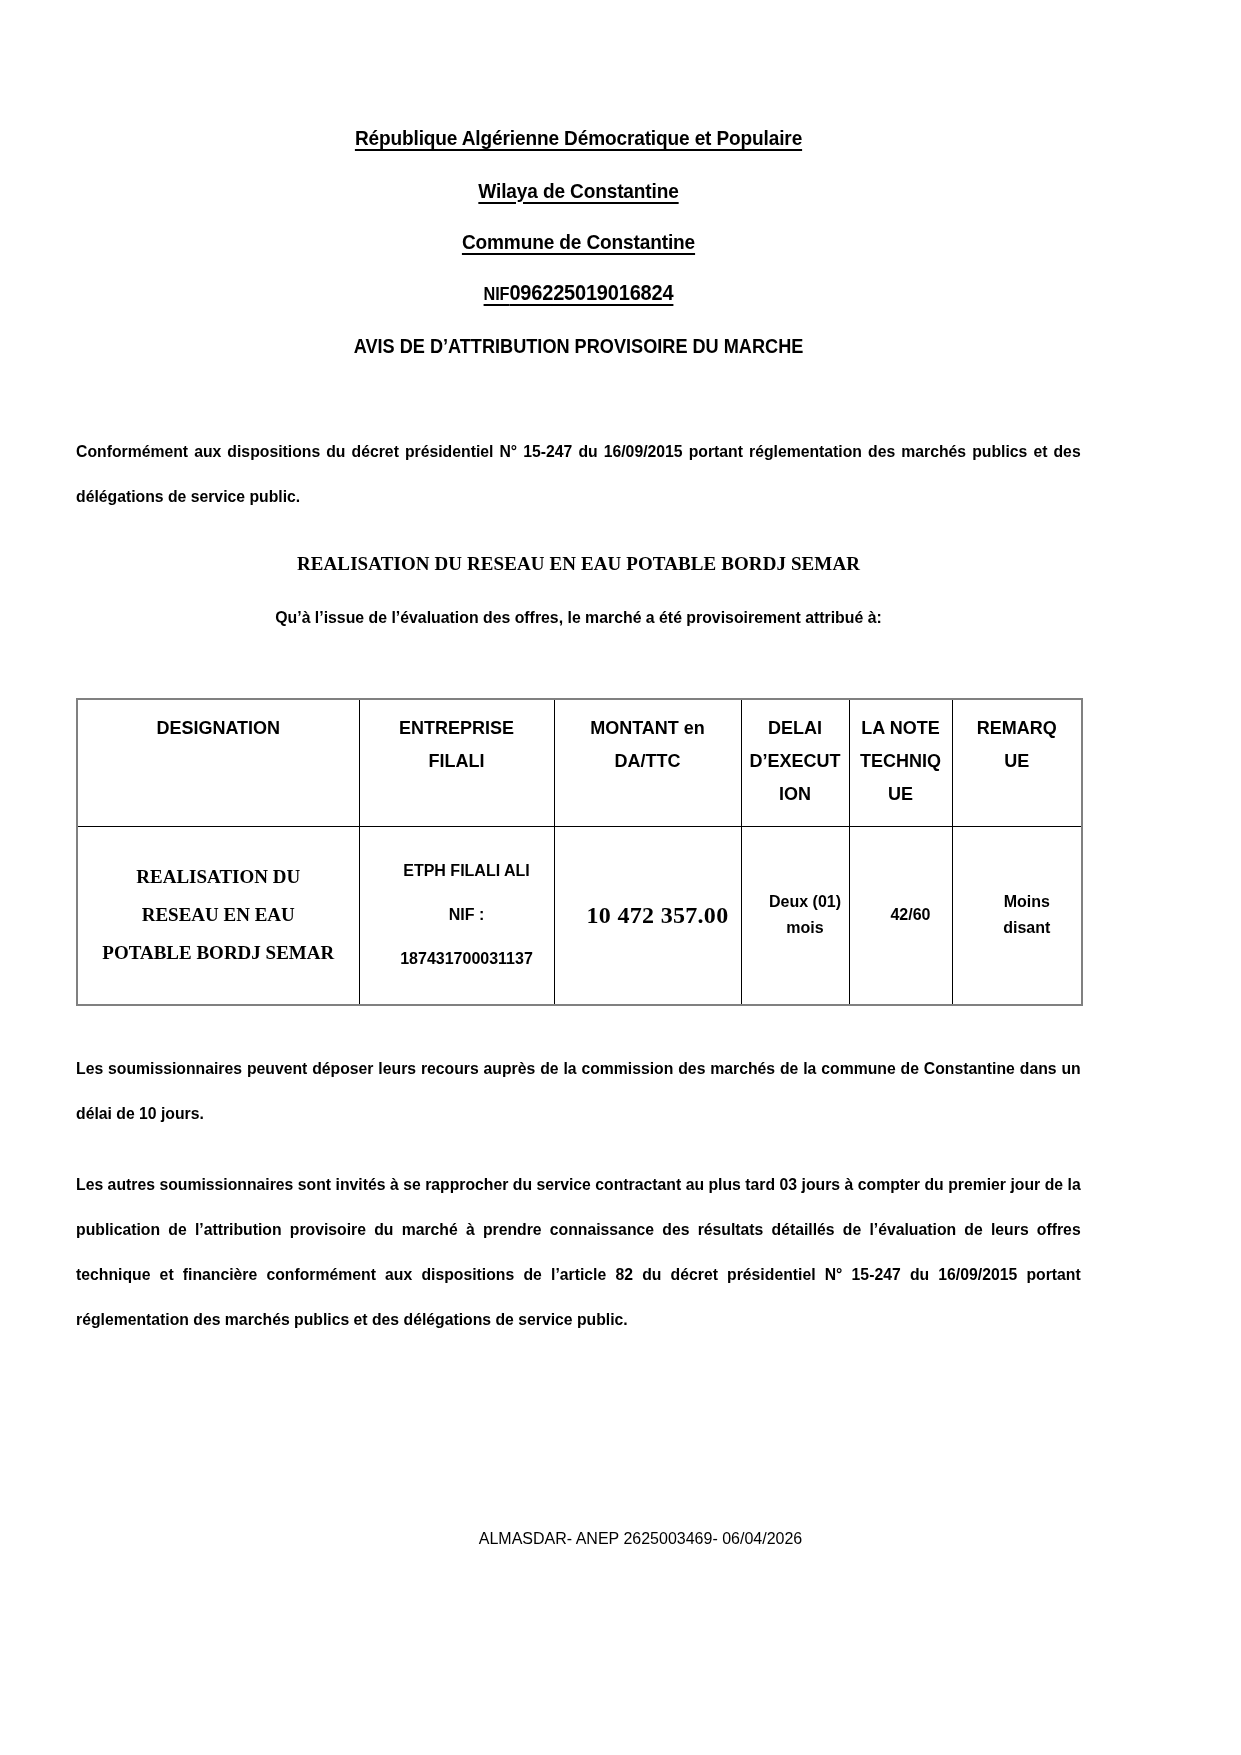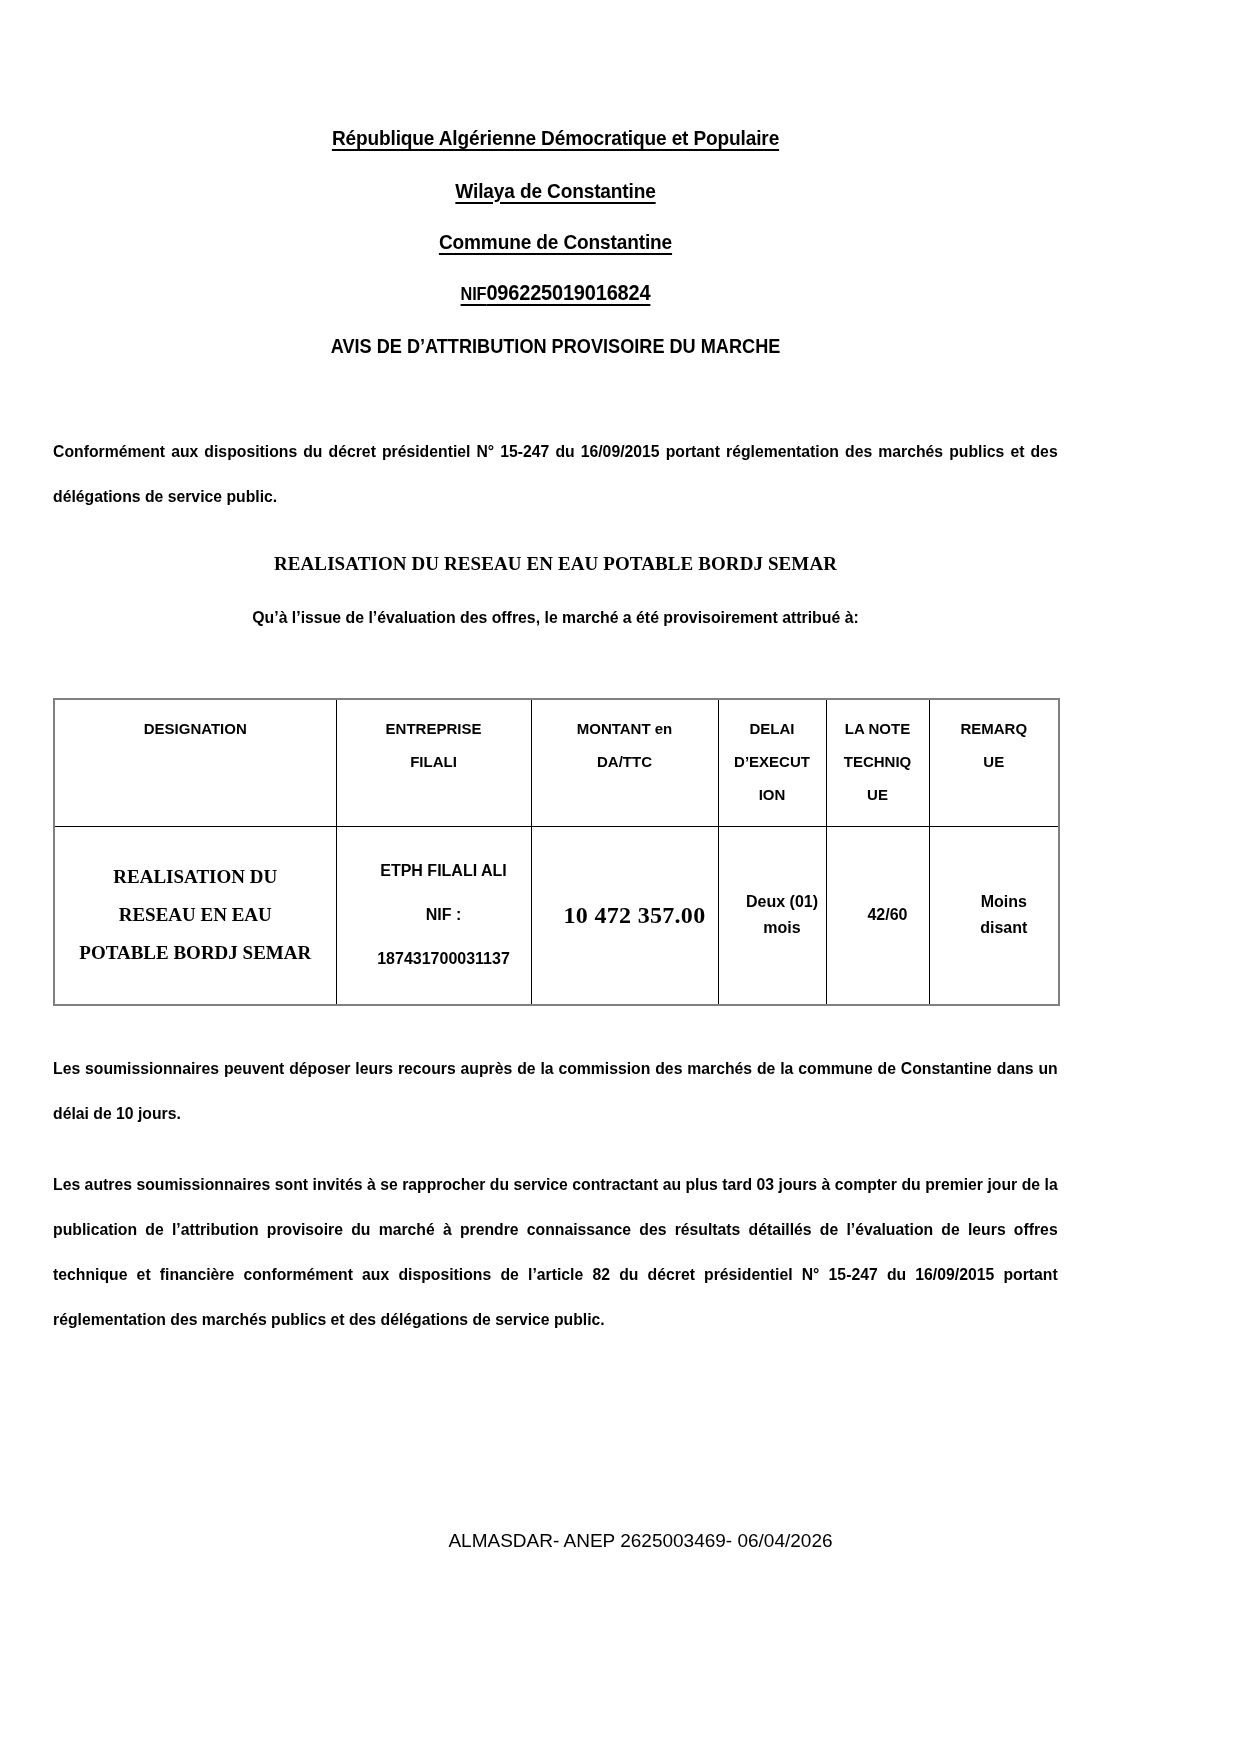--- a/index.html
+++ b/index.html
@@ -18,21 +18,21 @@
   .page {
     position: relative;
     width: 1241px;
     height: 1755px;
     box-sizing: border-box;
     padding: 0;
     overflow: hidden;
   }
   .content {
     position: absolute;
-    left: 53px;
+    left: 76px;
     top: 0;
     width: 1005px;
   }
 
   
   .heading-block {
     padding-top: 128px;
     text-align: center;
   }
   .head-line {
@@ -137,21 +137,21 @@
   table.attrib td {
     border: 1px solid #000000;
     vertical-align: middle;
     text-align: center;
     padding: 0 4px;
     font-family: "Liberation Sans", sans-serif;
     font-weight: bold;
     color: #000;
   }
   table.attrib tr.head-row td {
-    font-size: 15px;
+    font-size: 18px;
     line-height: 33px;
     height: 114px;
     vertical-align: top;
     padding-top: 12px;
     margin-top: 8px;
   }
   table.attrib tr.data-row td {
     height: 177px;
     font-size: 16px;
     line-height: 38px;
@@ -192,21 +192,21 @@
 
   
   .footer-line {
     position: absolute;
     left: 0;
     right: 0;
     top: 1530px;
     text-align: center;
     font-family: "Liberation Sans", sans-serif;
     font-weight: normal;
-    font-size: 19px;
+    font-size: 16px;
     color: #000;
     margin-left: 40px;
   }
 </style>
 </head>
 <body>
 
 <div class="page">
   <div class="content">
 

